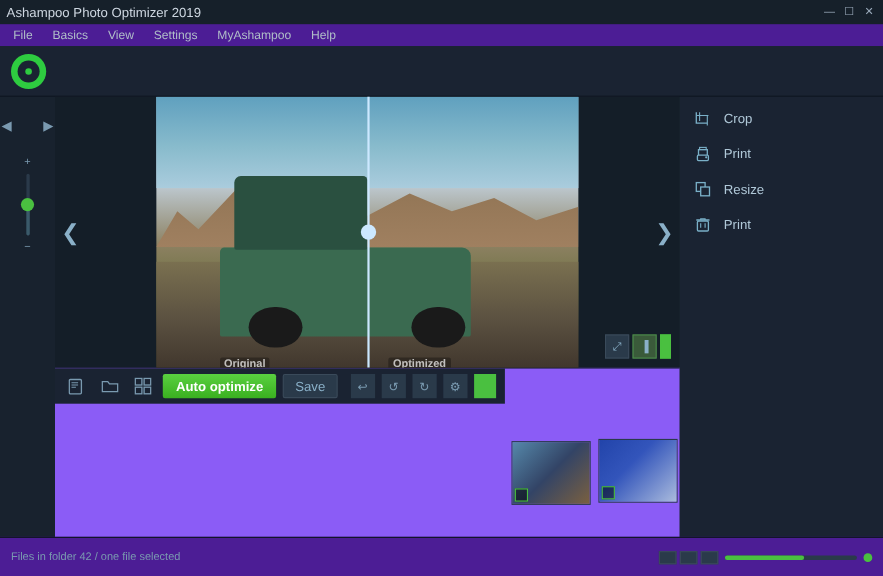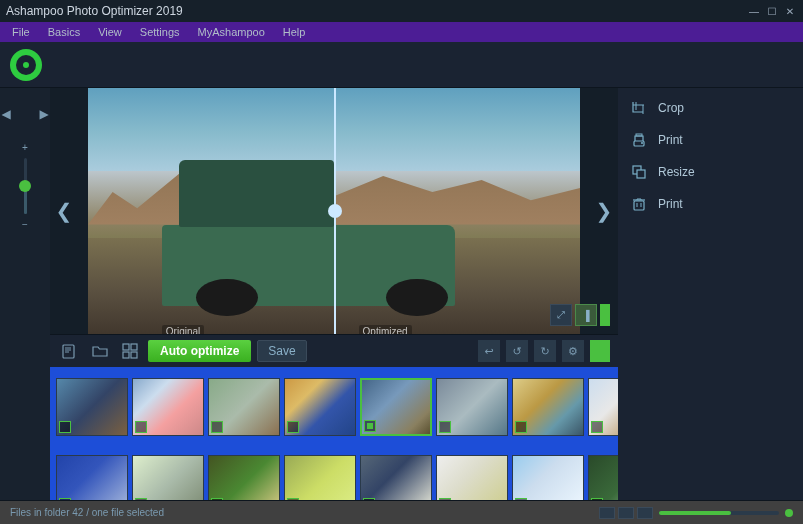--- a/index.html
+++ b/index.html
@@ -198,24 +198,25 @@
       background: #141e28;
     }
     #photo-container {
       flex: 1;
       position: relative;
       display: flex;
       align-items: center;
       justify-content: center;
     }
     #photo-display {
-      width: 492px;
+      width: 384px;
       height: 270px;
       position: relative;
       overflow: hidden;
+      font-weight: bold;
     }
     
     #photo-bg {
       width: 100%;
       height: 100%;
       background: linear-gradient(180deg, #87ceeb 0%, #c8d8e8 30%, #8b8060 55%, #6b7040 70%, #3a3a2a 85%, #2a2a1a 100%);
       position: relative;
     }
     
     .sky-layer {
@@ -357,24 +358,24 @@
       font-size: 10px;
     }
     .viewer-tool-btn.active {
       background: #3a5a3a;
       border-color: #4a8a4a;
     }
 
     
     #filmstrip-area {
       height: 190px;
-      background: #1d4ed8;
+      background: #8b5cf6;
       border-top: 1px solid #0d151e;
       display: flex;
-      flex-direction: column;
+      flex-direction: row;
     }
     #filmstrip-toolbar {
       height: 32px;
       background: #1a2332;
       display: flex;
       align-items: center;
       padding: 0 8px;
       gap: 6px;
     }
     .filmstrip-icon-btn {
@@ -520,22 +521,22 @@
       height: 18px;
       flex-shrink: 0;
       display: flex;
       align-items: center;
       justify-content: center;
       color: #7ab0c8;
     }
 
     
     #status-bar {
-      height: 24px;
-      background: #404040;
+      height: 36px;
+      background: #4c1d95;
       display: flex;
       align-items: center;
       padding: 0 10px;
       justify-content: space-between;
       border-top: 1px solid #0d151e;
       position: absolute;
       bottom: 0;
       left: 0;
       right: 0;
     }

